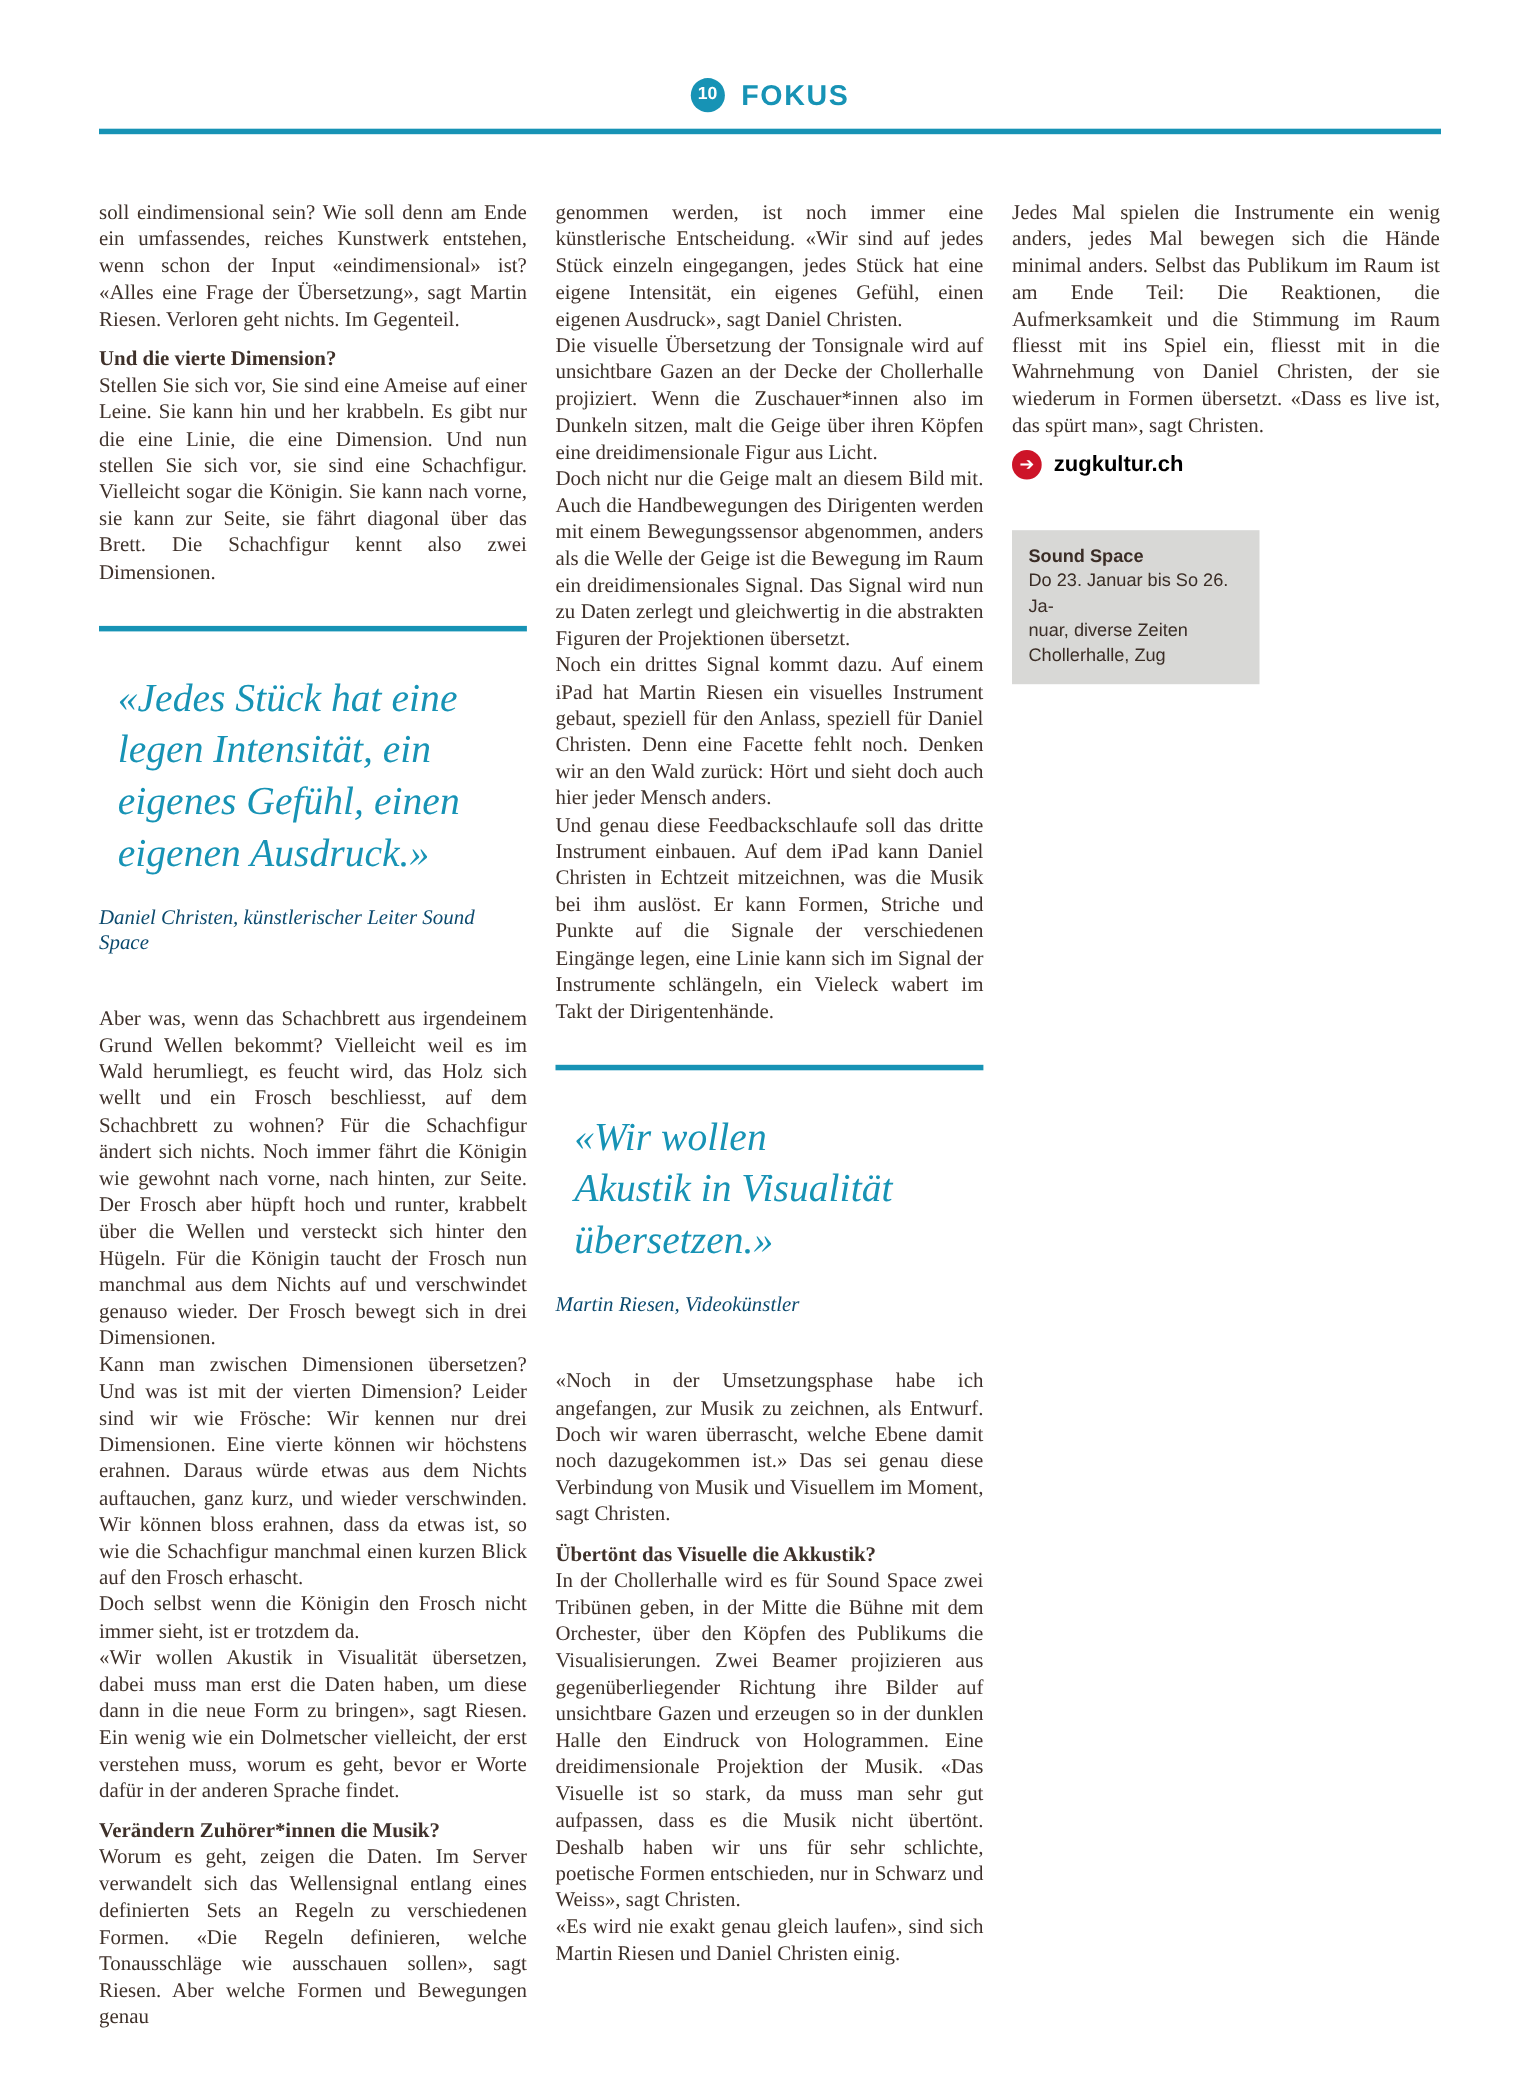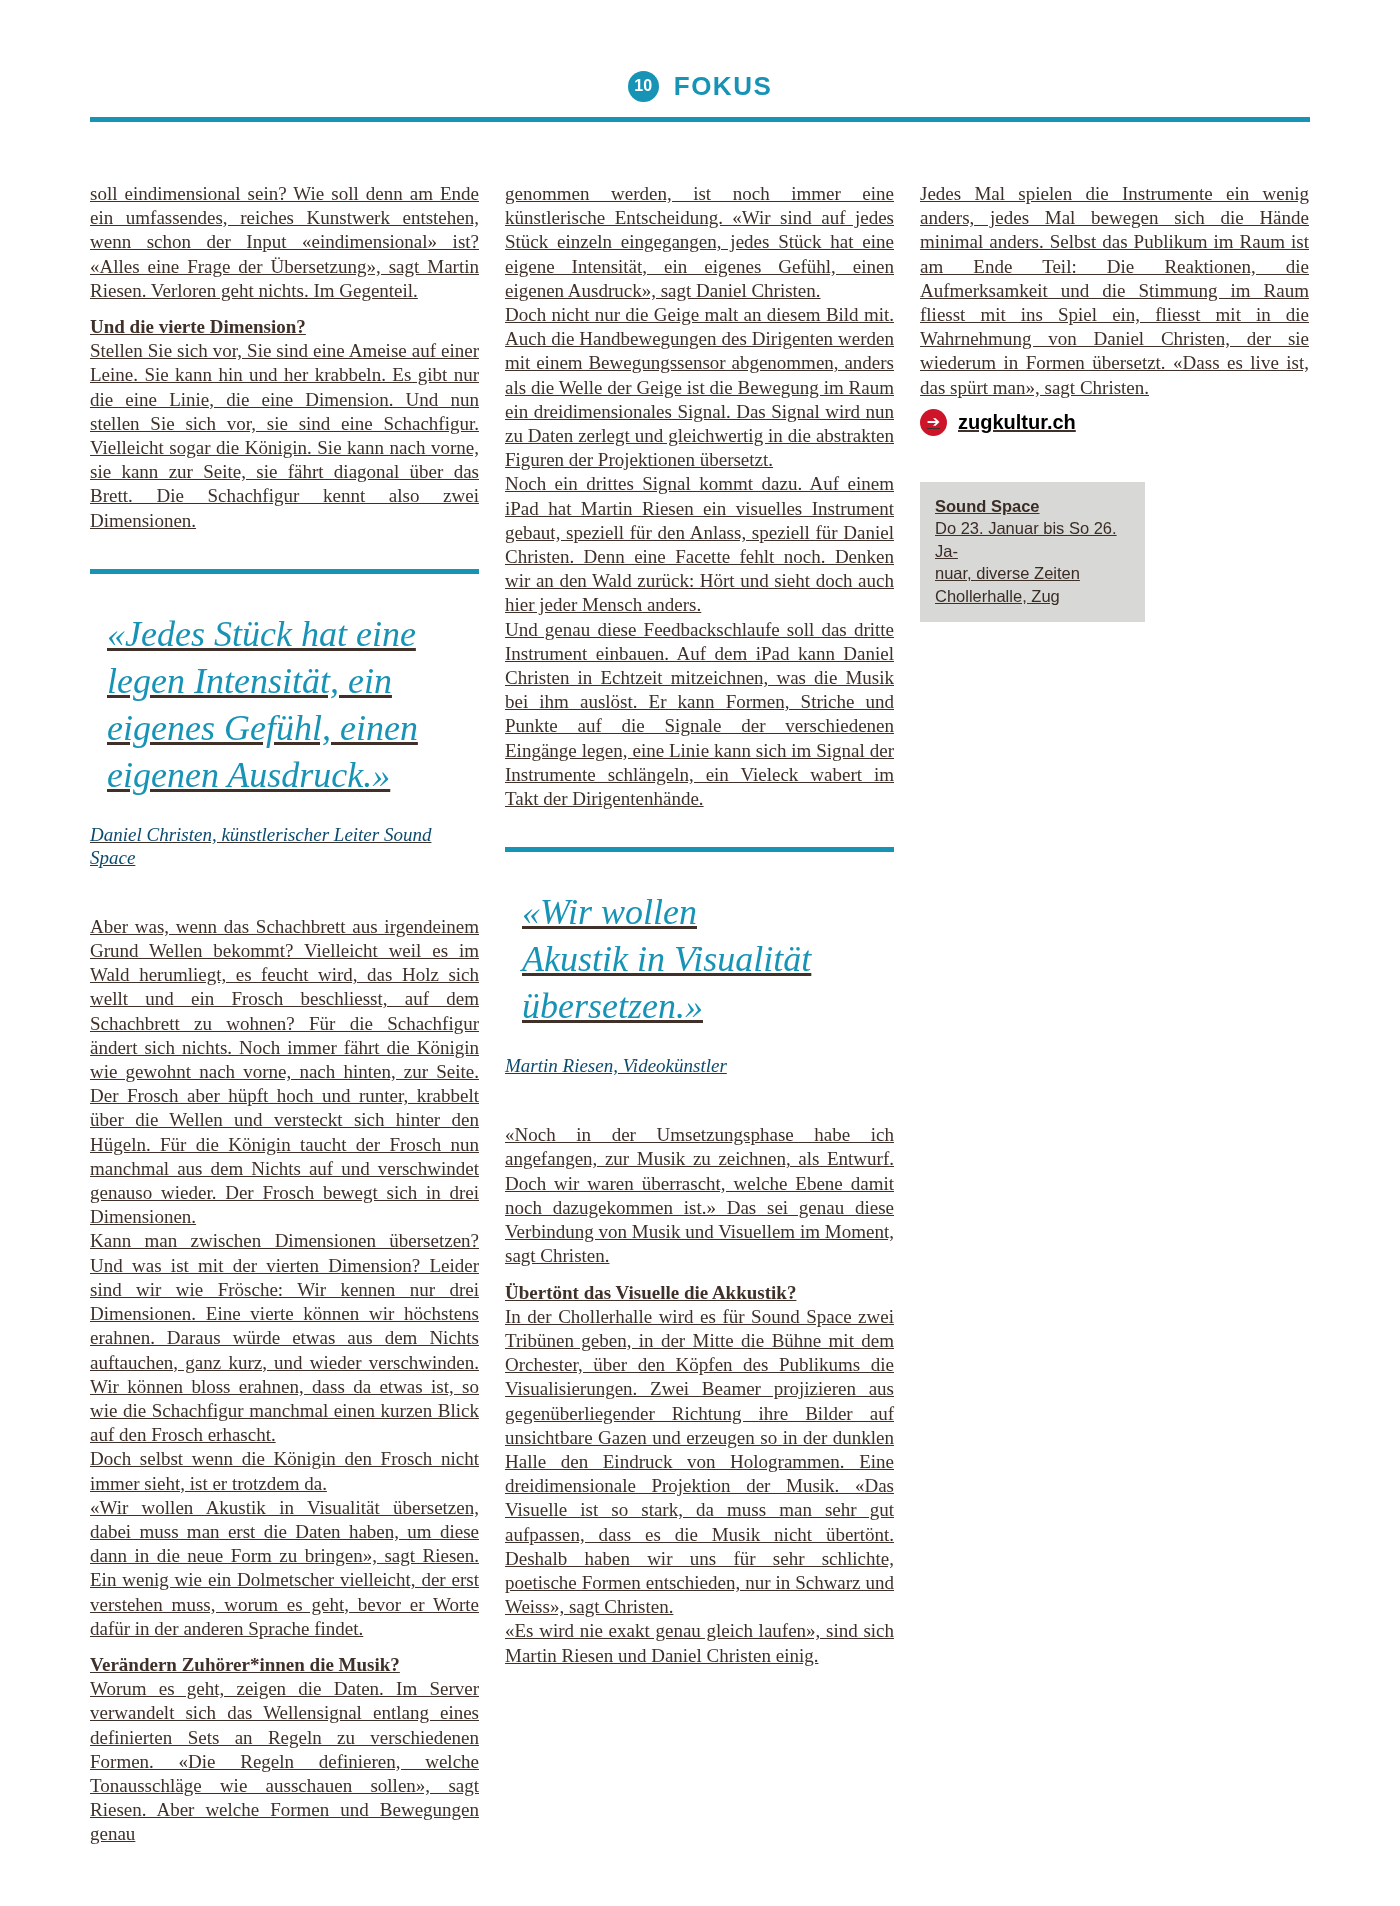--- a/index.html
+++ b/index.html
@@ -22,21 +22,21 @@
     font-weight:bold;font-size:16px;
   }
   .section-title{
     font-family:"Liberation Sans","DejaVu Sans",sans-serif;
     font-weight:bold;font-size:26px;letter-spacing:1.5px;
     color:#1793b5;
   }
   .header-rule{margin-top:15px;height:5px;background:#1793b5;}
   
   .cols{display:flex;gap:26px;margin-top:60px;}
-  .col{width:389px;flex:0 0 389px;text-decoration:underline;}
+  .col{width:389px;flex:0 0 389px;}
   .col p{
     margin:0;font-size:19px;line-height:24.2px;
     text-align:justify;hyphens:manual;
   }
   .col h3{
     margin:12px 0 0 0;font-size:19px;line-height:24.2px;
     font-weight:bold;color:#3f312a;
   }
   
   .pullquote{
@@ -115,20 +115,21 @@
       <p>Aber was, wenn das Schachbrett aus irgendeinem Grund Wellen bekommt? Vielleicht weil es im Wald herumliegt, es feucht wird, das Holz sich wellt und ein Frosch beschliesst, auf dem Schachbrett zu wohnen? Für die Schachfigur ändert sich nichts. Noch immer fährt die Königin wie gewohnt nach vorne, nach hinten, zur Seite. Der Frosch aber hüpft hoch und runter, krabbelt über die Wellen und versteckt sich hinter den Hügeln. Für die Königin taucht der Frosch nun manchmal aus dem Nichts auf und verschwindet genauso wieder. Der Frosch bewegt sich in drei Dimensionen.</p>
       <p>Kann man zwischen Dimensionen übersetzen? Und was ist mit der vierten Dimension? Leider sind wir wie Frösche: Wir kennen nur drei Dimensionen. Eine vierte können wir höchstens erahnen. Daraus würde etwas aus dem Nichts auftauchen, ganz kurz, und wieder verschwinden. Wir können bloss erahnen, dass da etwas ist, so wie die Schachfigur manchmal einen kurzen Blick auf den Frosch erhascht.</p>
       <p>Doch selbst wenn die Königin den Frosch nicht immer sieht, ist er trotzdem da.</p>
       <p>«Wir wollen Akustik in Visualität übersetzen, dabei muss man erst die Daten haben, um diese dann in die neue Form zu bringen», sagt Riesen. Ein wenig wie ein Dolmetscher vielleicht, der erst verstehen muss, worum es geht, bevor er Worte dafür in der anderen Sprache findet.</p>
       <h3>Verändern Zuhörer*innen die Musik?</h3>
       <p>Worum es geht, zeigen die Daten. Im Server verwandelt sich das Wellensignal entlang eines definierten Sets an Regeln zu verschiedenen Formen. «Die Regeln definieren, welche Tonausschläge wie ausschauen sollen», sagt Riesen. Aber welche Formen und Bewegungen genau</p>
     </section>
 
     <section class="col">
       <p>genommen werden, ist noch immer eine künstlerische Entscheidung. «Wir sind auf jedes Stück einzeln eingegangen, jedes Stück hat eine eigene Intensität, ein eigenes Gefühl, einen eigenen Ausdruck», sagt Daniel Christen.</p>
+      <p>Die visuelle Übersetzung der Tonsignale wird auf unsichtbare Gazen an der Decke der Chollerhalle projiziert. Wenn die Zuschauer*innen also im Dunkeln sitzen, malt die Geige über ihren Köpfen eine dreidimensionale Figur aus Licht.</p>
       <p>Doch nicht nur die Geige malt an diesem Bild mit. Auch die Handbewegungen des Dirigenten werden mit einem Bewegungssensor abgenommen, anders als die Welle der Geige ist die Bewegung im Raum ein dreidimensionales Signal. Das Signal wird nun zu Daten zerlegt und gleichwertig in die abstrakten Figuren der Projektionen übersetzt.</p>
       <p>Noch ein drittes Signal kommt dazu. Auf einem iPad hat Martin Riesen ein visuelles Instrument gebaut, speziell für den Anlass, speziell für Daniel Christen. Denn eine Facette fehlt noch. Denken wir an den Wald zurück: Hört und sieht doch auch hier jeder Mensch anders.</p>
       <p>Und genau diese Feedbackschlaufe soll das dritte Instrument einbauen. Auf dem iPad kann Daniel Christen in Echtzeit mitzeichnen, was die Musik bei ihm auslöst. Er kann Formen, Striche und Punkte auf die Signale der verschiedenen Eingänge legen, eine Linie kann sich im Signal der Instrumente schlängeln, ein Vieleck wabert im Takt der Dirigentenhände.</p>
 
       <figure class="pullquote">
         <blockquote>
           <span class="qline">«Wir wollen</span>
           <span class="qline">Akustik in Visualität</span>
           <span class="qline">übersetzen.»</span>
         </blockquote>

